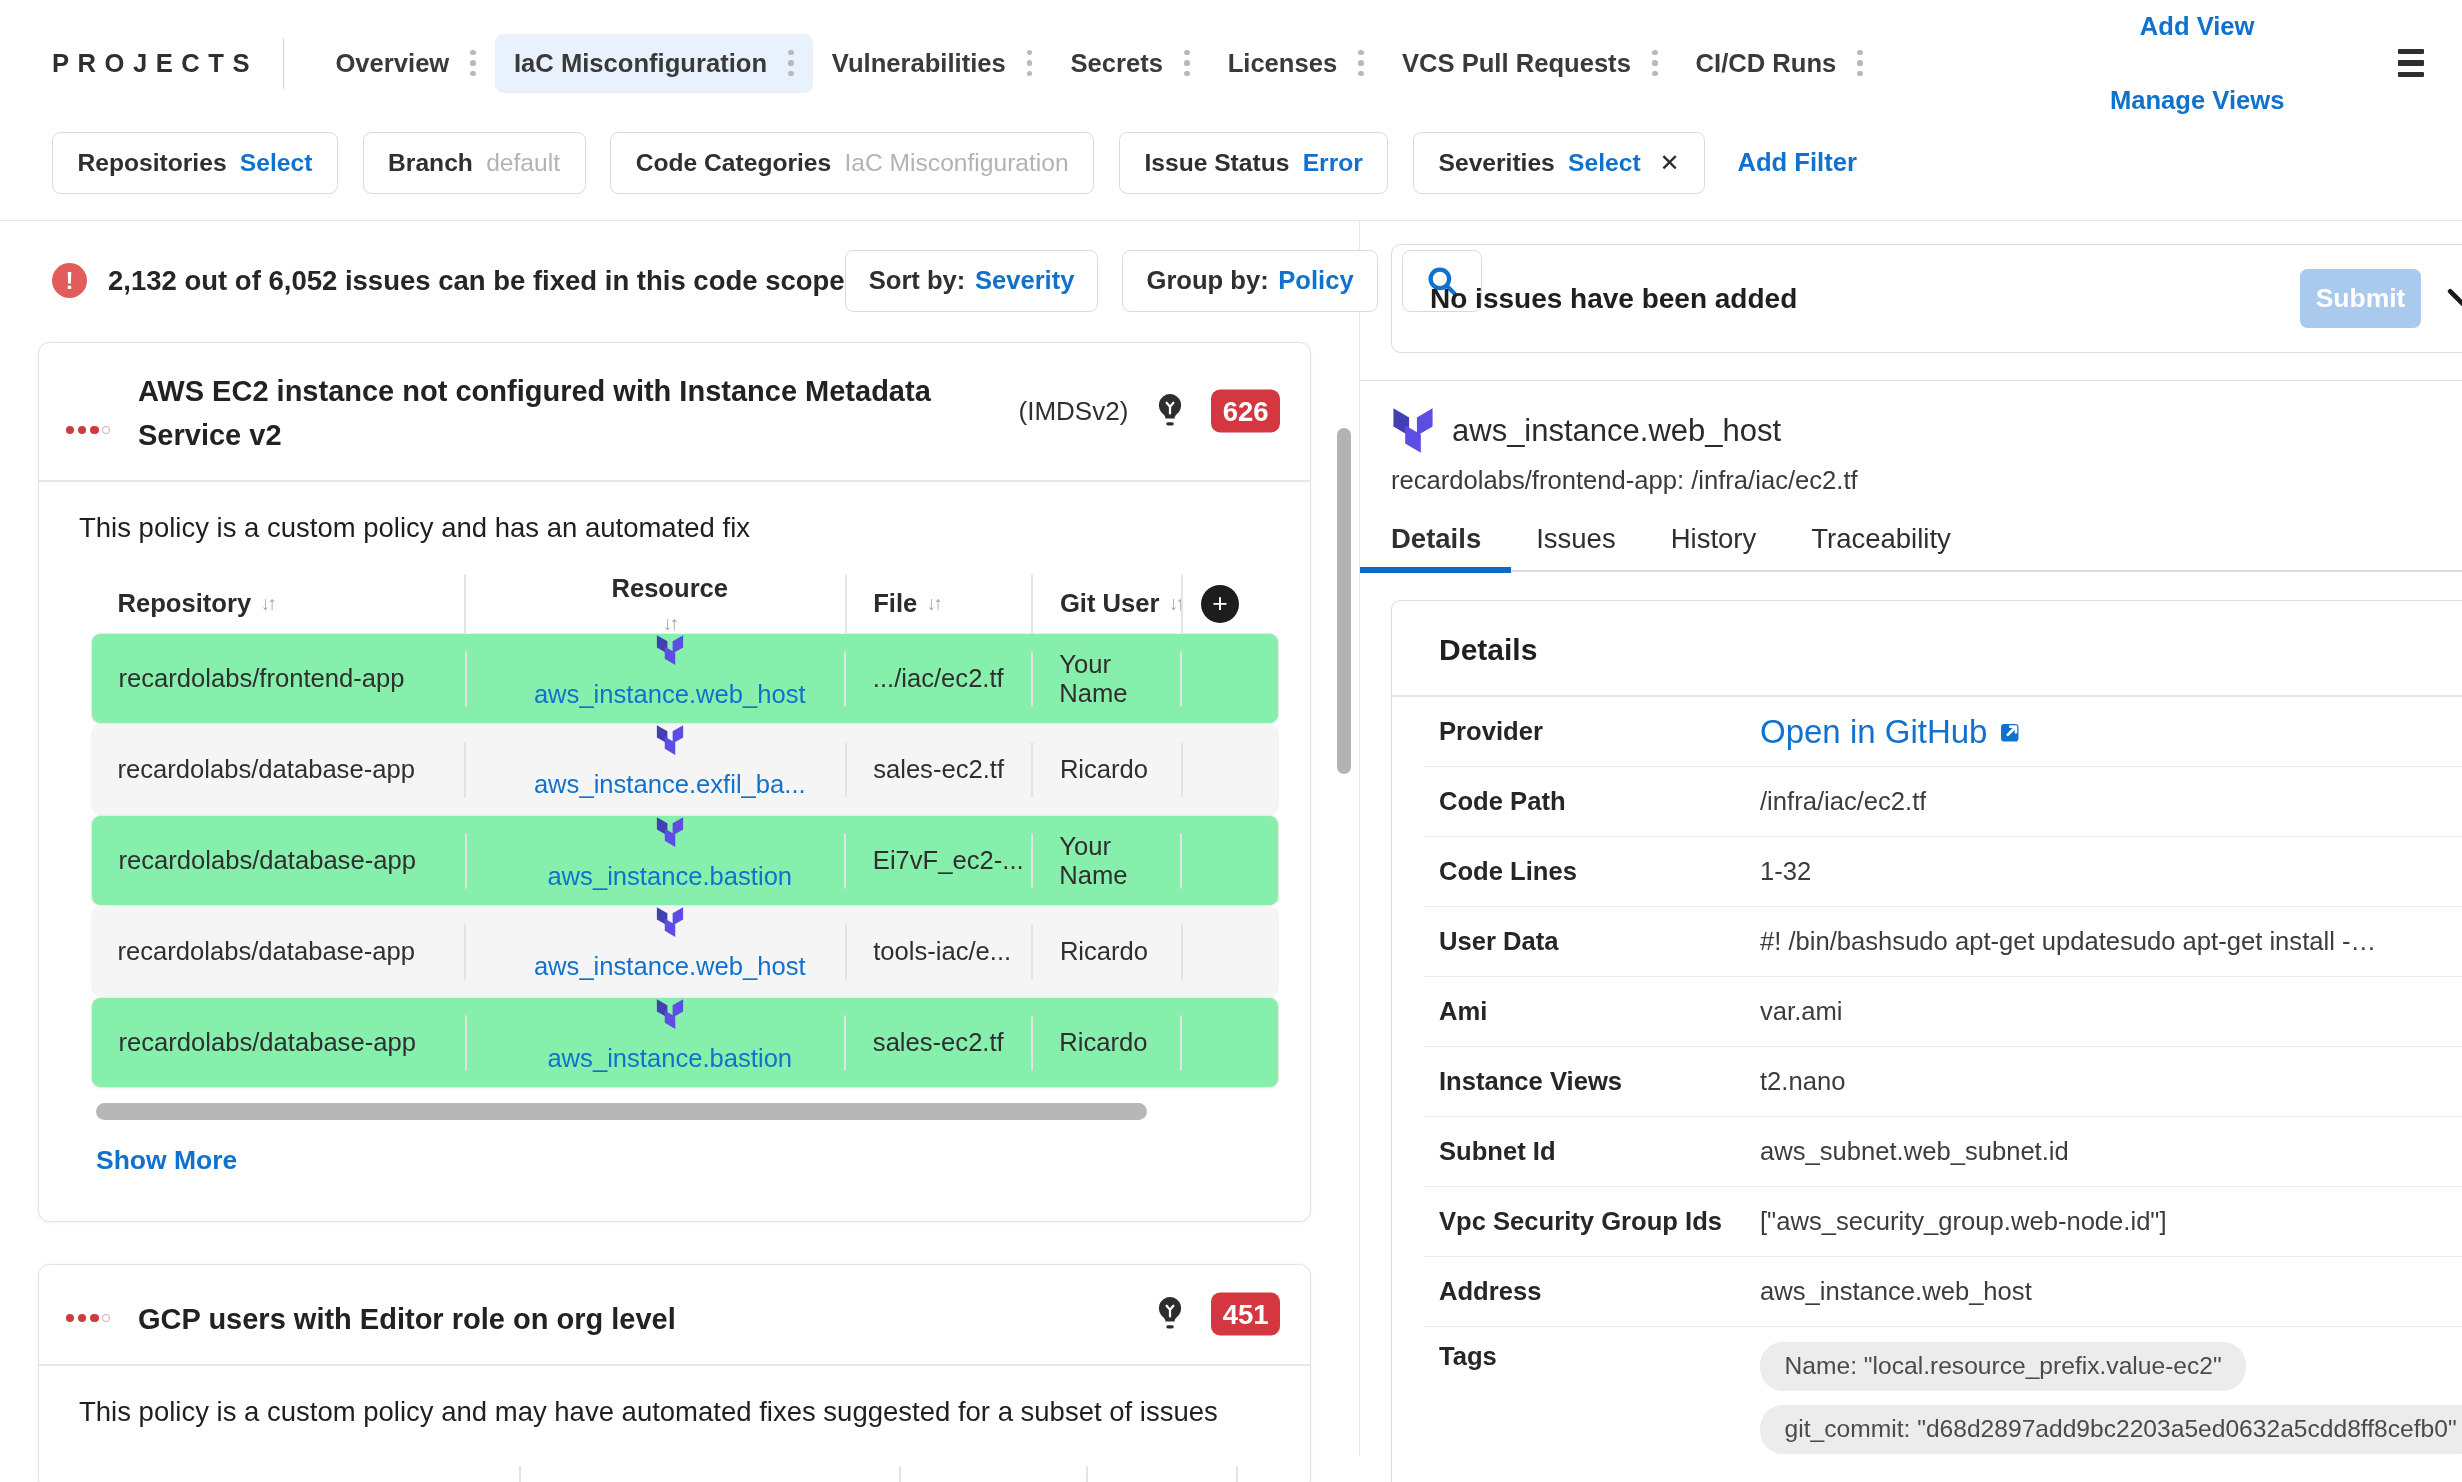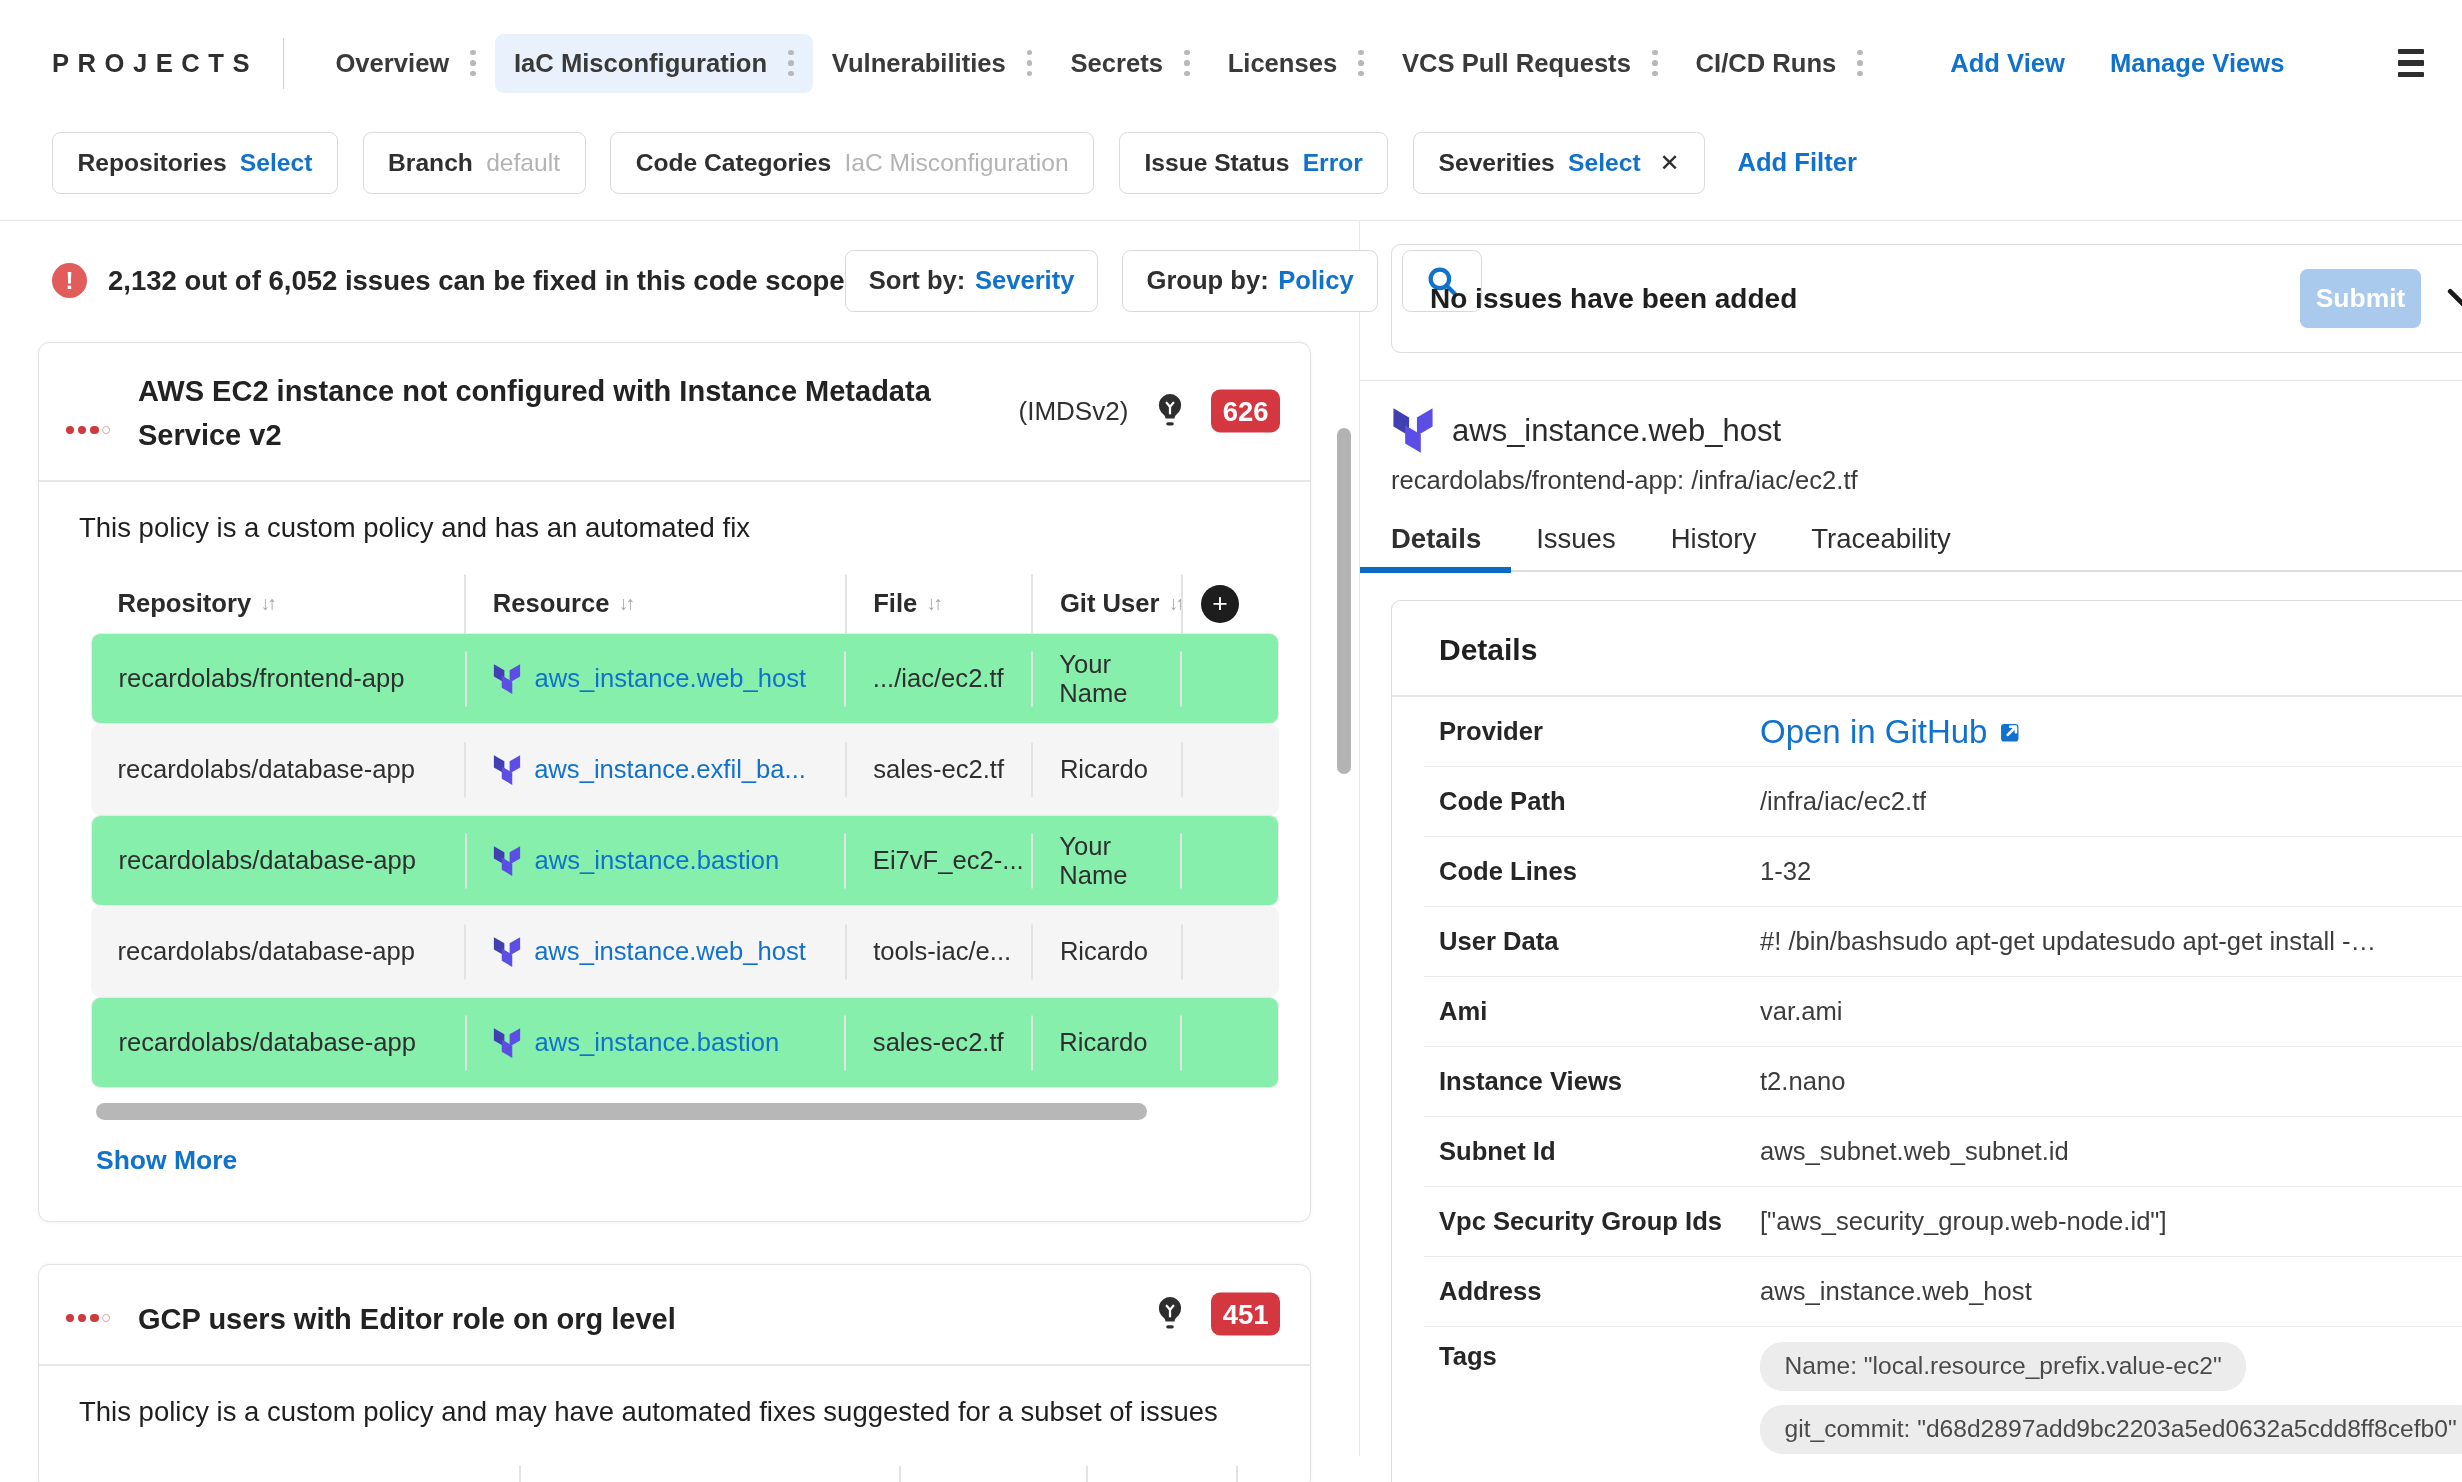--- a/index.html
+++ b/index.html
@@ -9,21 +9,21 @@
 
   
   .topnav { display:flex; align-items:center; height:126px; padding:0 38px 0 52px; background:#fff; }
   .brand { font-size:25.6px; font-weight:bold; letter-spacing:8.5px; color:#2f2f2f; }
   .nav-sep { width:1.9px; height:51px; background:#d2d2d2; margin:0 32px 0 24.6px; }
   .nav-tab { display:flex; align-items:center; gap:21px; padding:15px 19px; border-radius:8.5px; cursor:pointer; }
   .nav-tab.active { background:#e9f2fc; }
   .nav-label { font-size:25.6px; font-weight:bold; color:#3a3a3a; white-space:nowrap; }
   .vdots { display:flex; flex-direction:column; gap:4.7px; }
   .vdots i { width:5.7px; height:5.7px; border-radius:50%; background:#b9b9b9; }
-  .nav-links { margin-left:auto; display:flex; align-items:flex-end; gap:45px; }
+  .nav-links { margin-left:auto; display:flex; align-items:center; gap:45px;flex-direction:column; }
   .nav-link { font-size:25.6px; font-weight:bold; color:#1072cd; cursor:pointer; white-space:nowrap; }
   .hamburger { margin-left:114px; display:flex; flex-direction:column; gap:5.7px; cursor:pointer; }
   .hamburger i { width:25.6px; height:5.7px; background:#2e2e2e; border-radius:0.9px; }
 
   
   .filterbar { display:flex; align-items:center; gap:24.6px; padding:5.7px 0 26.5px 52px; border-bottom:1.9px solid #e6e6e6; }
   .chip { display:flex; align-items:center; gap:13.3px; height:62px; padding:0 24.6px; border:1.9px solid #d9d9d9; border-radius:8.5px; background:#fff; cursor:pointer; }
   .chip-label { font-size:24.6px; font-weight:bold; color:#2f2f2f; white-space:nowrap; }
   .chip-value { font-size:24.6px; white-space:nowrap; }
   .chip-value.link { color:#1072cd; font-weight:bold; }
@@ -57,21 +57,21 @@
   .pc-suffix { font-size:26px; color:#2f2f2f; white-space:nowrap; }
   .badge { min-width:61px; height:43px; padding:0 11.4px; background:#d4373f; border-radius:9px; color:#fff; font-size:27.5px; font-weight:bold; display:flex; align-items:center; justify-content:center; }
   .pc-divider { height:1.9px; background:#e7e7e7; }
   .pc-desc { padding:30px 38px 24.6px 40px; font-size:27.5px; color:#1f1f1f; }
 
   
   .ptable { margin:5.7px 33px 0 52px; width:1188px; }
   .thead { position:relative; display:flex; height:59px; align-items:center; }
   .th { display:flex; align-items:center; gap:9.5px; font-size:25.6px; font-weight:bold; color:#2b2b2b; height:100%; align-items:center; }
   .th, .td { padding-left:26.5px; }
-  .c1 { width:376px; } .c2 { width:381px; } .c3 { width:187px; } .c4 { width:150px; } .c5 { width:96px; }
+  .c1 { width:376px; } .c2 { width:381px;flex-direction:column; } .c3 { width:187px; } .c4 { width:150px; } .c5 { width:96px; }
   .colsep { position:relative; }
   .colsep::after { content:""; position:absolute; right:0; top:50%; transform:translateY(-50%); width:1.9px; height:100%; background:#e3e3e3; }
   .sort-arrows { font-size:19px; color:#a6a6a6; letter-spacing:-2.8px; }
   .add-col-btn { position:absolute; right:40px; top:50%; transform:translateY(-50%); width:38px; height:38px; border-radius:50%; background:#1d1d1d; color:#fff; font-size:26.5px; display:flex; align-items:center; justify-content:center; cursor:pointer; }
   .trow { display:flex; align-items:center; height:91px; border-radius:9.5px; }
   .trow.white { background:#86efac; border:1.9px solid #ebebeb; box-shadow:0 0.9px 2.8px rgba(0,0,0,.04); }
   .trow.gray { background:#f5f5f5; }
   .td { display:flex; align-items:center; gap:13.3px; font-size:25.6px; color:#2f2f2f; height:100%; }
   .td.colsep::after { height:55px; }
   .res-link { color:#1072cd; cursor:pointer; white-space:nowrap; }

